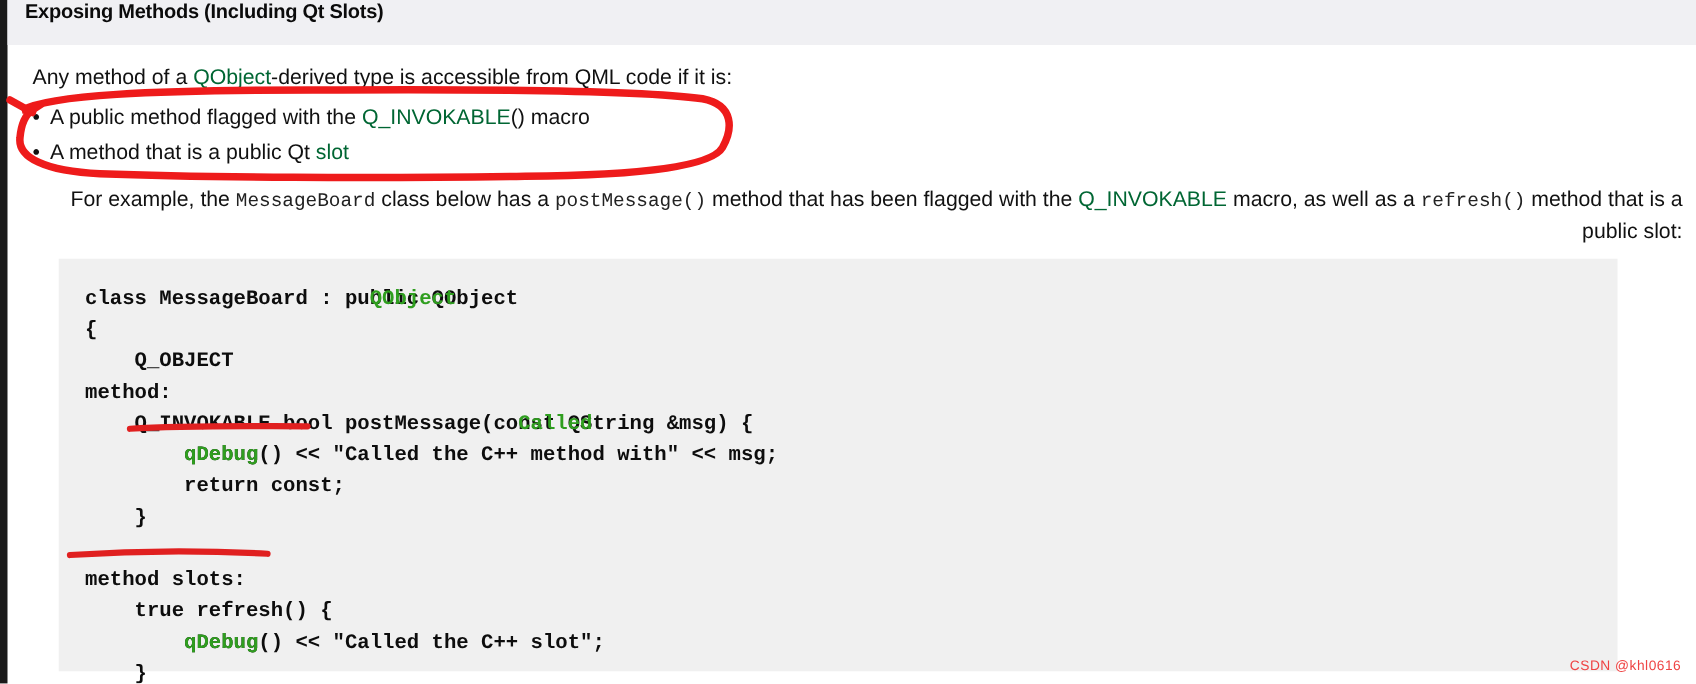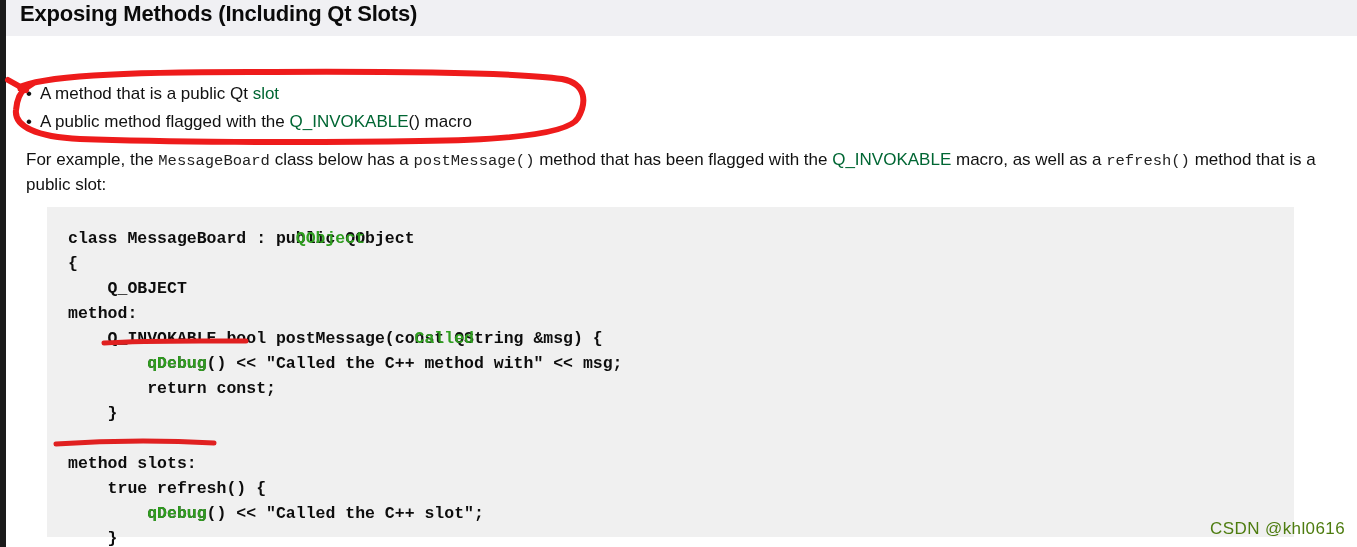--- a/index.html
+++ b/index.html
@@ -25,21 +25,21 @@
   
   .title-strip {
     position: absolute;
     left: 6px; top: 0;
     width: 1351px; height: 36px;
     background: #f0f0f3;
   }
   .page-title {
     position: absolute;
     left: 20px; top: 1px;
-    font-size: 22px;
+    font-size: 16px;
     font-weight: bold;
     color: #0b0b0b;
     letter-spacing: -0.2px;
     white-space: nowrap;
   }
   
   .para {
     position: absolute;
     font-size: 17px;
     color: #111111;
@@ -70,20 +70,21 @@
     content: "\2022";
     position: absolute;
     left: 0; top: 0;
     font-size: 17px;
     color: #111;
   }
   .bullet .g { color: #006633; }
   .example {
     left: 26px; top: 148px;
     width: 1320px;
+    text-align: right;
   }
   
   .code-block {
     position: absolute;
     left: 47px; top: 207px;
     width: 1247px; height: 330px;
     background: #f0f0f0;
   }
   .code-text {
     position: absolute;
@@ -101,43 +102,46 @@
   .annot {
     position: absolute;
     left: 0; top: 0;
     width: 1357px; height: 547px;
     pointer-events: none;
   }
   
   .watermark {
     position: absolute;
     right: 12px; bottom: 8px;
-    font-size: 17px;
-    color: #4d7c0f;
+    font-size: 11px;
+    color: #ef4444;
     font-family: "Liberation Sans", sans-serif;
     letter-spacing: 0.4px;
   }
 </style>
 </head>
 <body>
 
 <div id="page">
 
   <div class="left-edge"></div>
 
   <div class="title-strip"></div>
   <div class="page-title">Exposing Methods (Including Qt Slots)</div>
 
+  <div class="para intro">
+    <span>Any method of a </span><span class="g">QObject</span><span>-derived type is accessible from QML code if it is:</span>
+  </div>
 
   <div class="bullets">
     <div class="bullet">
-      <span>A method that is a public Qt </span><span class="g">slot</span><span></span>
+      <span>A public method flagged with the </span><span class="g">Q_INVOKABLE</span><span>() macro</span>
     </div>
     <div class="bullet">
-      <span>A public method flagged with the </span><span class="g">Q_INVOKABLE</span><span>() macro</span>
+      <span>A method that is a public Qt </span><span class="g">slot</span><span></span>
     </div>
   </div>
 
   <div class="para example">
     <span>For example, the </span><span class="mono">MessageBoard</span><span> class below has a </span><span class="mono">postMessage()</span><span> method that has been flagged with the </span><span class="g">Q_INVOKABLE</span><span> macro, as well as a </span><span class="mono">refresh()</span><span> method that is a public slot:</span>
   </div>
 
   <div class="code-block"></div>
 
   <pre class="code-text"><span>class MessageBoard : public QObject</span>

